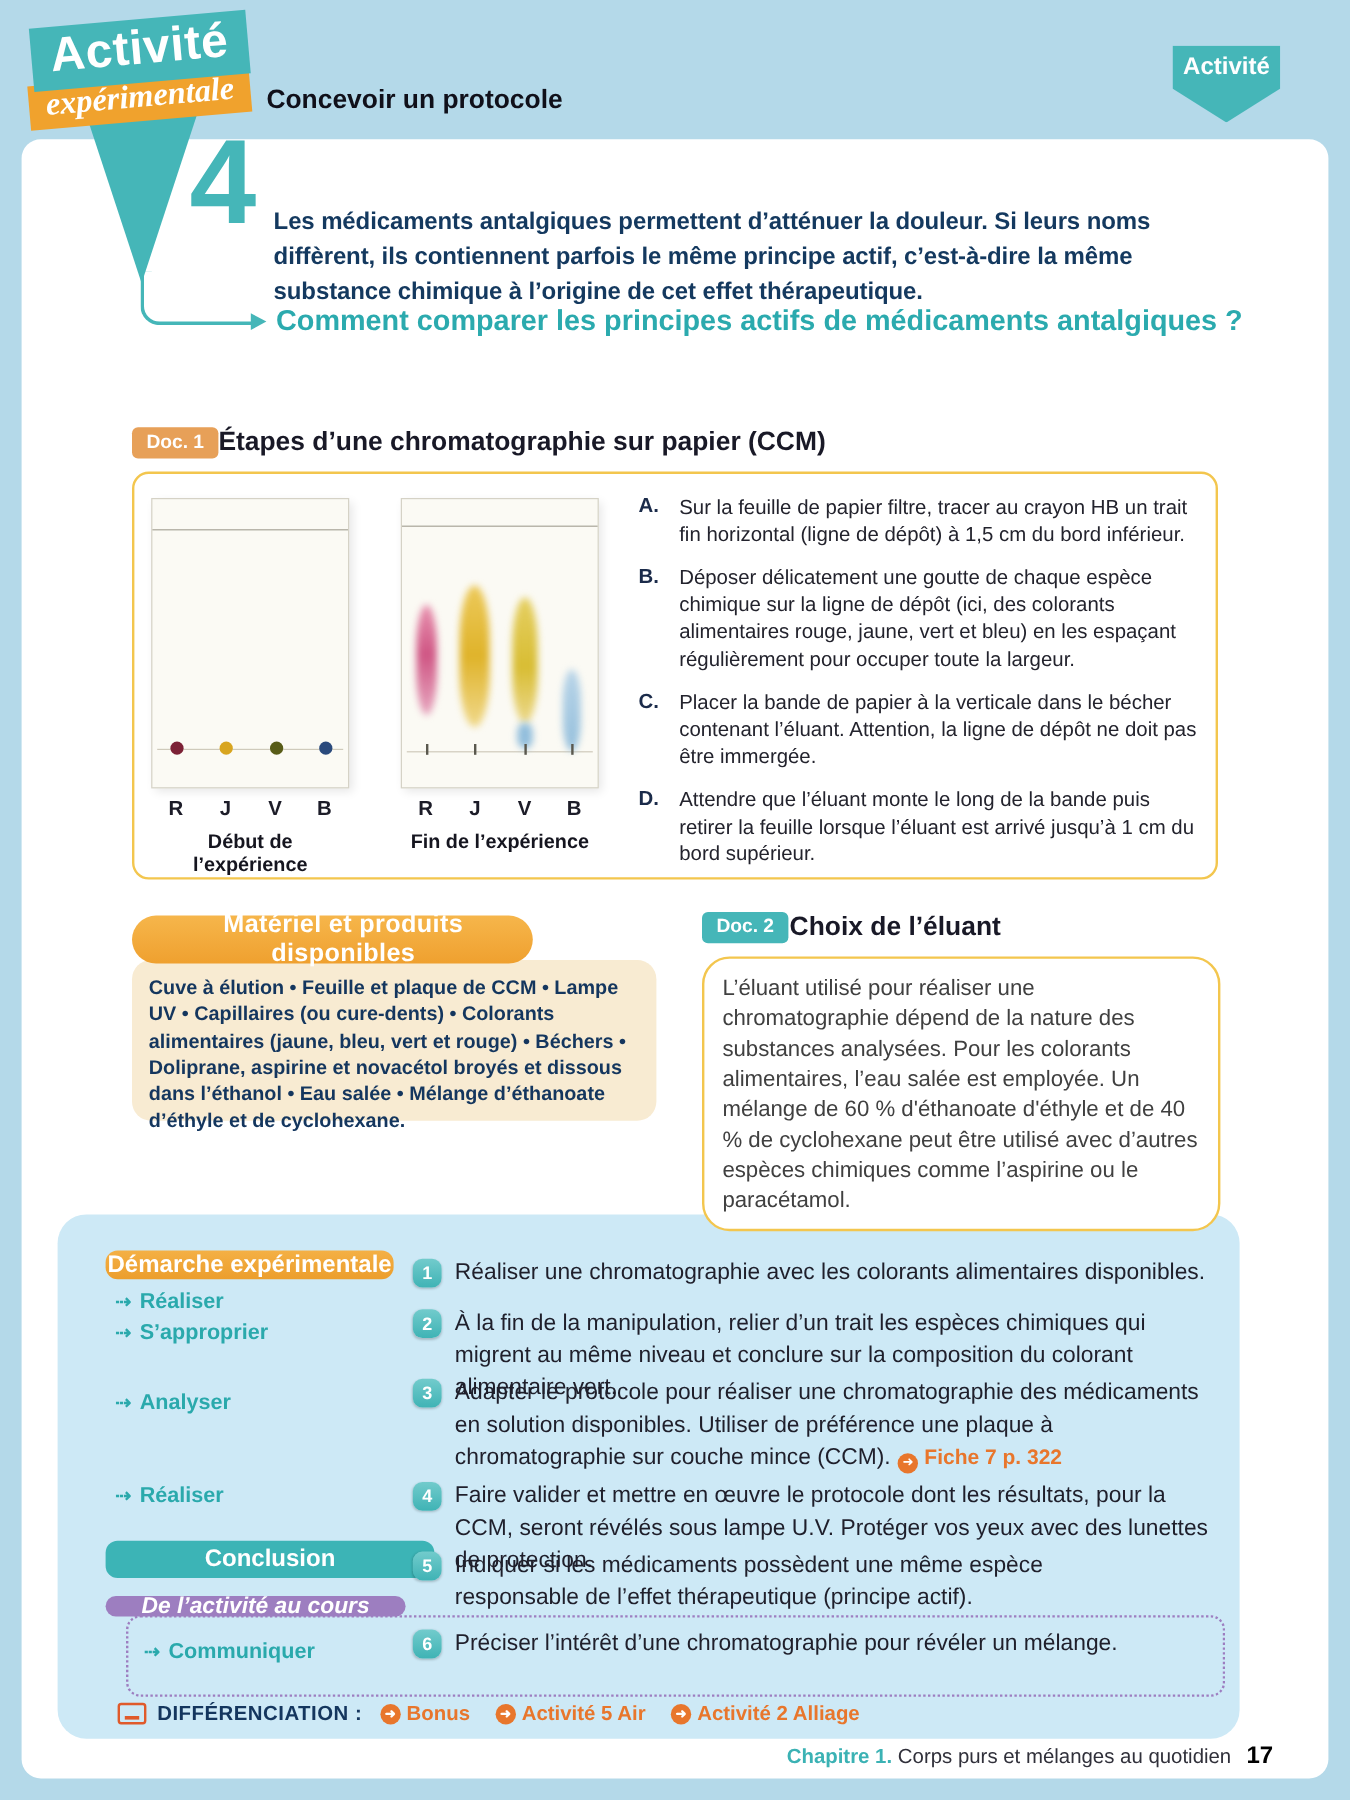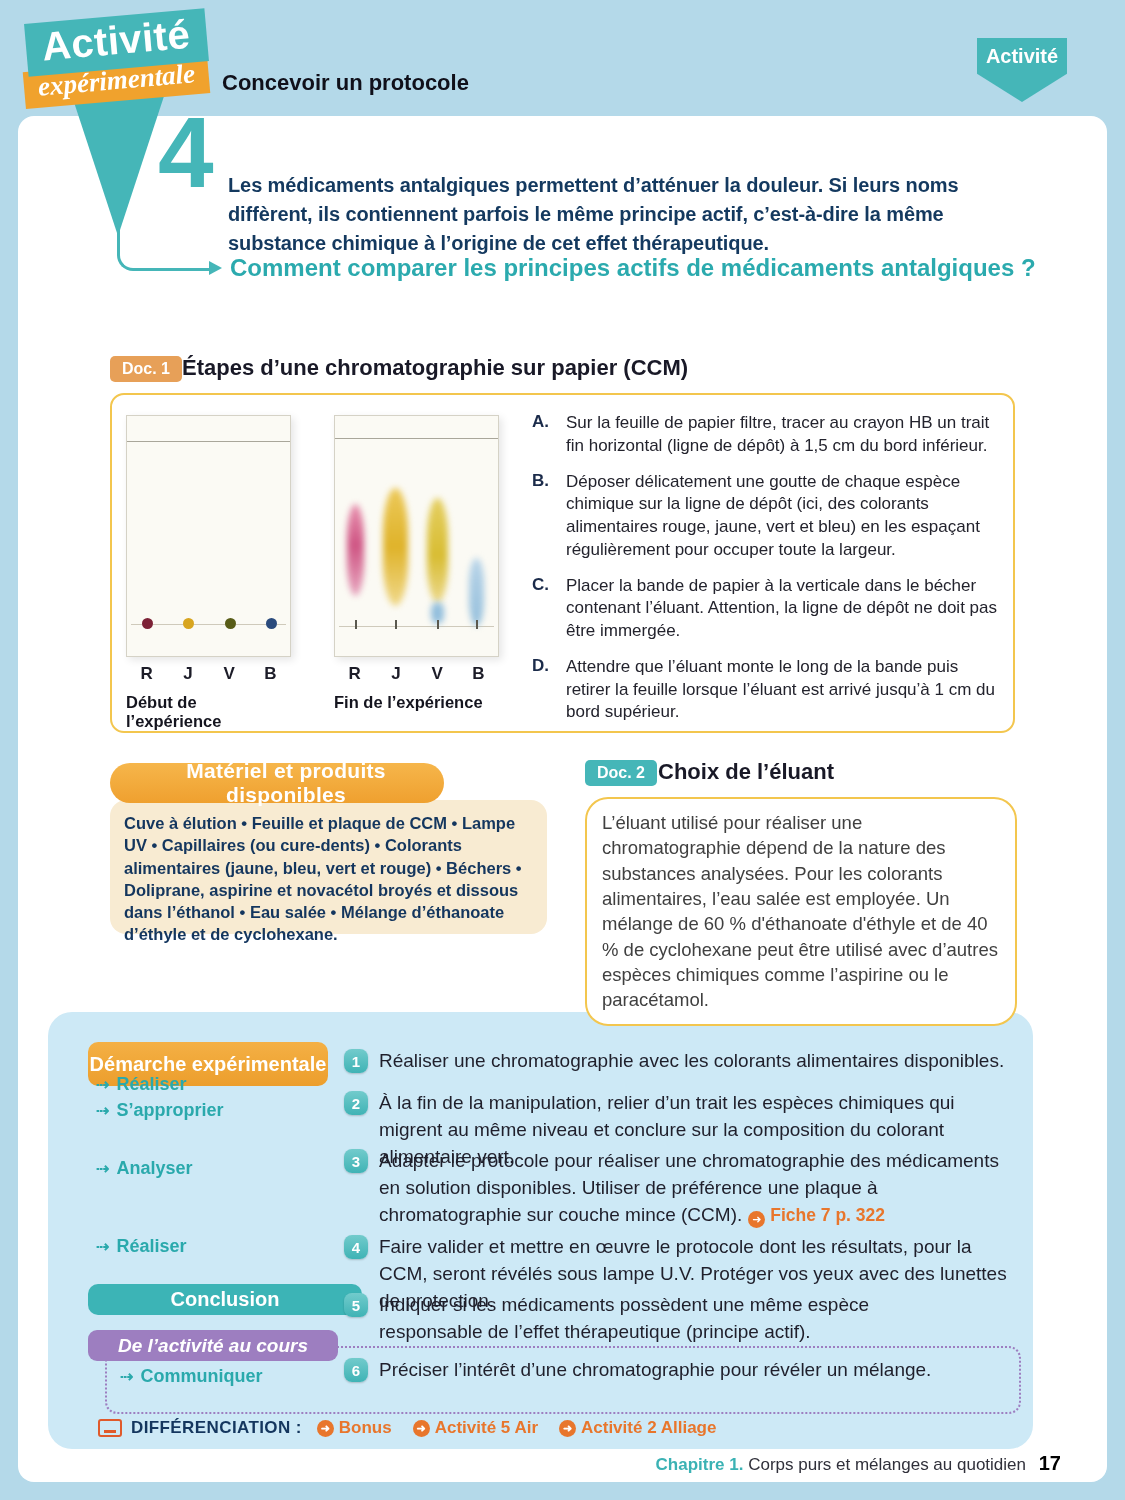--- a/index.html
+++ b/index.html
@@ -58,44 +58,44 @@
   .streak{position:absolute;border-radius:50%/38%;filter:blur(3px);}
   .streak-r{left:12px;top:88px;width:17px;height:92px;background:linear-gradient(180deg,#e893b0 0%,#cf5684 45%,#e7a8c0 100%);}
   .streak-j{left:48px;top:72px;width:25px;height:118px;background:linear-gradient(180deg,#ecc95a 0%,#dfb32a 50%,#f0d98c 100%);}
   .streak-v{left:92px;top:82px;width:21px;height:105px;background:linear-gradient(180deg,#e5cf62 0%,#d8bd33 55%,#ecd98e 100%);}
   .streak-vb{left:96px;top:186px;width:13px;height:22px;background:#92bedc;}
   .streak-b{left:134px;top:142px;width:15px;height:68px;background:linear-gradient(180deg,#b8d4e8,#96c0dc);}
   .tick{position:absolute;top:204px;width:2px;height:9px;background:#5a584e;}
   .tick-1{left:20px;}.tick-2{left:60px;}.tick-3{left:102px;}.tick-4{left:141px;}
   .lane-row{display:flex;width:165px;margin-top:7px;}
   .lane-row span{flex:1;text-align:center;font-weight:800;font-size:17px;color:#1c1c28;}
-  .strip-caption{width:165px;margin-top:9px;text-align:left;font-weight:700;font-size:16.5px;color:#15151f;}
+  .strip-caption{width:165px;margin-top:9px;text-align:center;font-weight:700;font-size:16.5px;color:#15151f;}
   .doc1-steps{position:absolute;left:420px;top:17px;width:470px;}
   .doc-step{display:flex;gap:8px;margin-bottom:13px;}
   .doc-step-letter{flex:0 0 26px;font-weight:800;font-size:17px;color:#1b2b4a;}
   .doc-step-text{font-size:17px;color:#23232d;line-height:1.34;}
 
   
   .materiel-banner{left:110px;top:763px;width:334px;height:40px;border-radius:20px;
     background:linear-gradient(180deg,#f6b64b,#efa02f);color:#fff;font-weight:800;font-size:21px;
     display:flex;align-items:center;padding-left:18px;box-sizing:border-box;letter-spacing:.3px;z-index:6;text-align:center;}
   .materiel-box{left:110px;top:800px;width:437px;height:134px;background:#f8ebd2;border-radius:16px;
     padding:12px 14px;box-sizing:border-box;font-size:16.5px;font-weight:700;color:#14365e;line-height:1.35;z-index:5;}
 
   
   .doc2-box{left:585px;top:797px;width:432px;border:2.5px solid #f3c64e;border-radius:23px;background:#fff;
     padding:11px 15px;box-sizing:border-box;font-size:18.5px;color:#404040;line-height:1.37;z-index:5;}
 
   
   .panel{left:48px;top:1012px;width:985px;height:437px;background:#cde9f6;border-radius:24px;z-index:4;}
   .banner{position:absolute;display:flex;align-items:center;justify-content:center;color:#fff;font-weight:800;box-sizing:border-box;}
-  .demarche-banner{left:40px;top:30px;width:240px;height:44px;border-radius:10px;font-size:20px;
+  .demarche-banner{left:40px;top:30px;width:240px;height:24px;border-radius:10px;font-size:20px;
     background:linear-gradient(180deg,#f4b045,#ec9e2c);}
   .conclusion-banner{left:40px;top:272px;width:274px;height:31px;border-radius:10px;font-size:20px;background:#3cb4b6;}
-  .cours-banner{left:40px;top:318px;width:250px;height:31px;border-radius:9px;font-size:19px;background:#9d7ec0;
+  .cours-banner{left:40px;top:318px;width:250px;height:17px;border-radius:9px;font-size:19px;background:#9d7ec0;
     font-style:italic;z-index:3;}
   .skill{position:absolute;display:flex;gap:7px;align-items:baseline;color:#2aa9ac;font-size:18px;font-weight:600;z-index:3;}
   .skill .dash-arrow{font-size:16px;}
   .skill-1{left:48px;top:62px;}
   .skill-2{left:48px;top:88px;}
   .skill-3{left:48px;top:146px;}
   .skill-4{left:48px;top:224px;}
   .skill-5{left:72px;top:354px;}
   .d-step{position:absolute;left:296px;width:668px;display:flex;gap:11px;z-index:3;}
   .d-step-1{top:36px;}.d-step-2{top:78px;}.d-step-3{top:136px;}.d-step-4{top:222px;}

